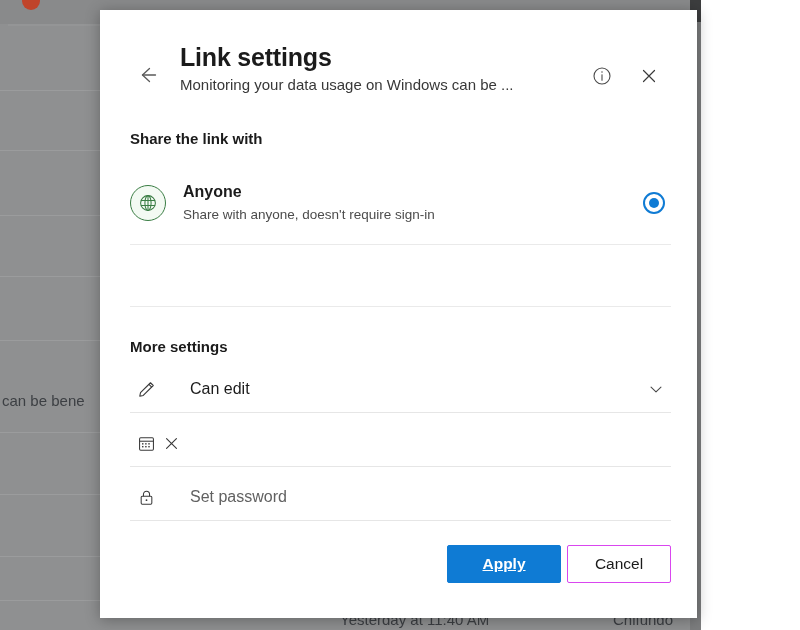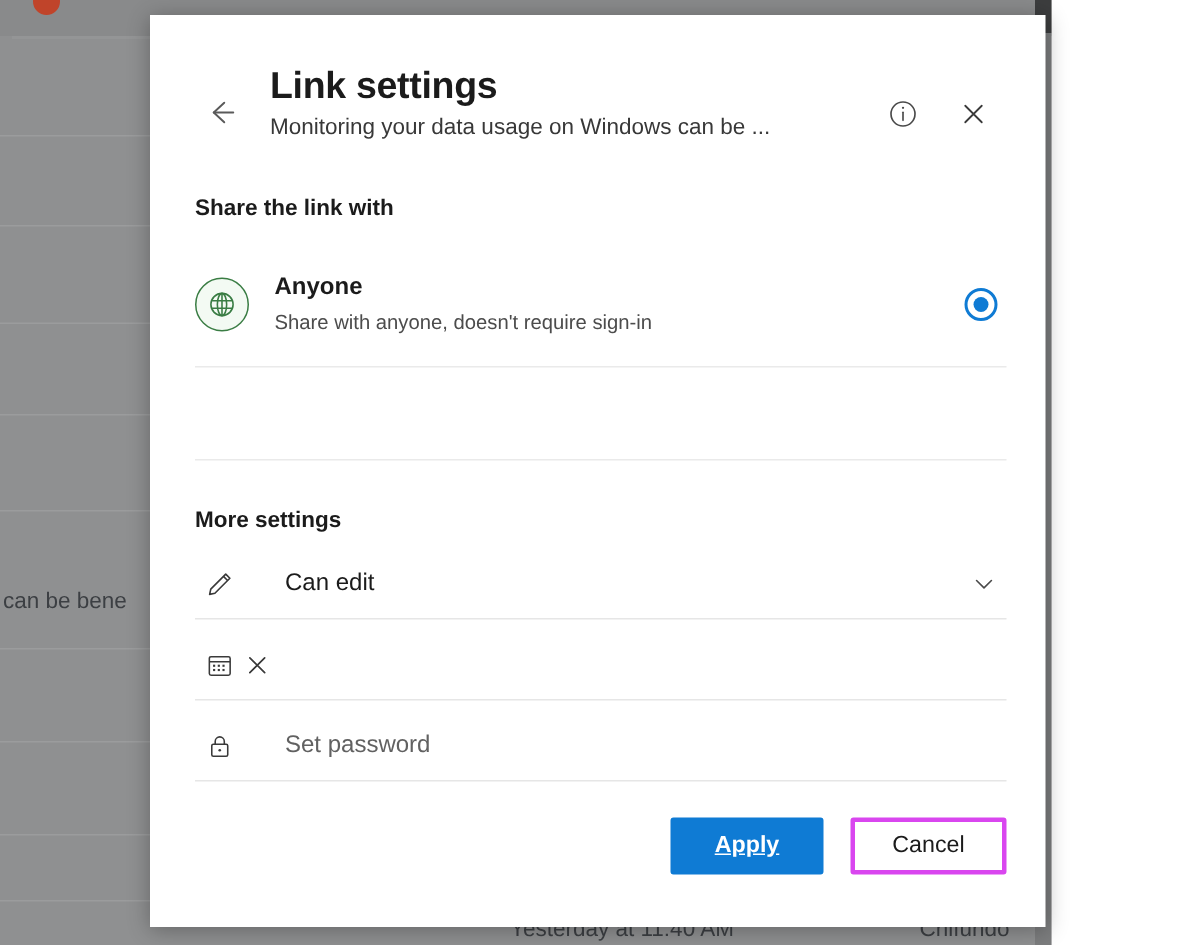--- a/index.html
+++ b/index.html
@@ -252,33 +252,33 @@
     position: absolute;
     height: 38px;
     border-radius: 2px;
     font-size: 15.5px;
     display: flex; align-items: center; justify-content: center;
     cursor: pointer;
     box-sizing: border-box;
   }
   .btn-apply {
     left: 347px; top: 535px;
-    width: 102px;
+    width: 114px;
     background: #0f7bd4;
     color: #ffffff;
     border: 1px solid #0f7bd4;
     font-weight: 600;
     text-decoration: underline;
   }
   .btn-cancel {
     left: 467px; top: 535px;
     width: 104px;
     background: #ffffff;
     color: #1b1b1b;
-    border: 3px solid #d946ef;
+    border: 1px solid #d946ef;
   }
 
   svg { display: block; }
 </style>
 </head>
 <body>
 
 <div id="screen">
 
   <div class="bg-page">

